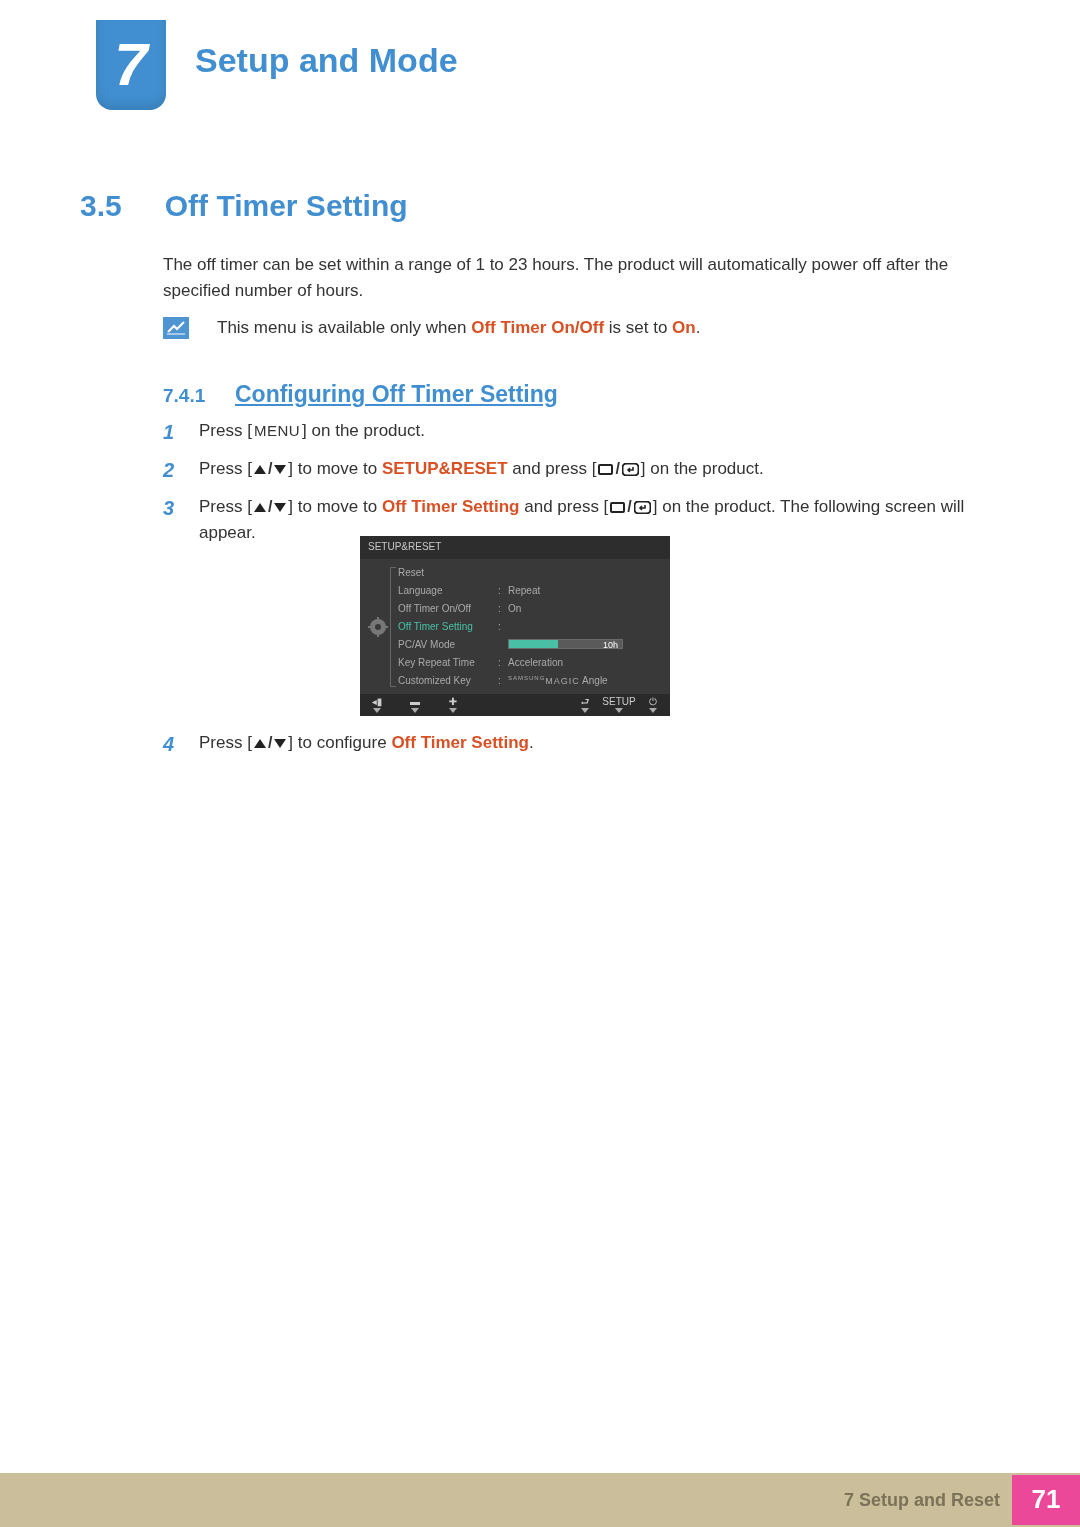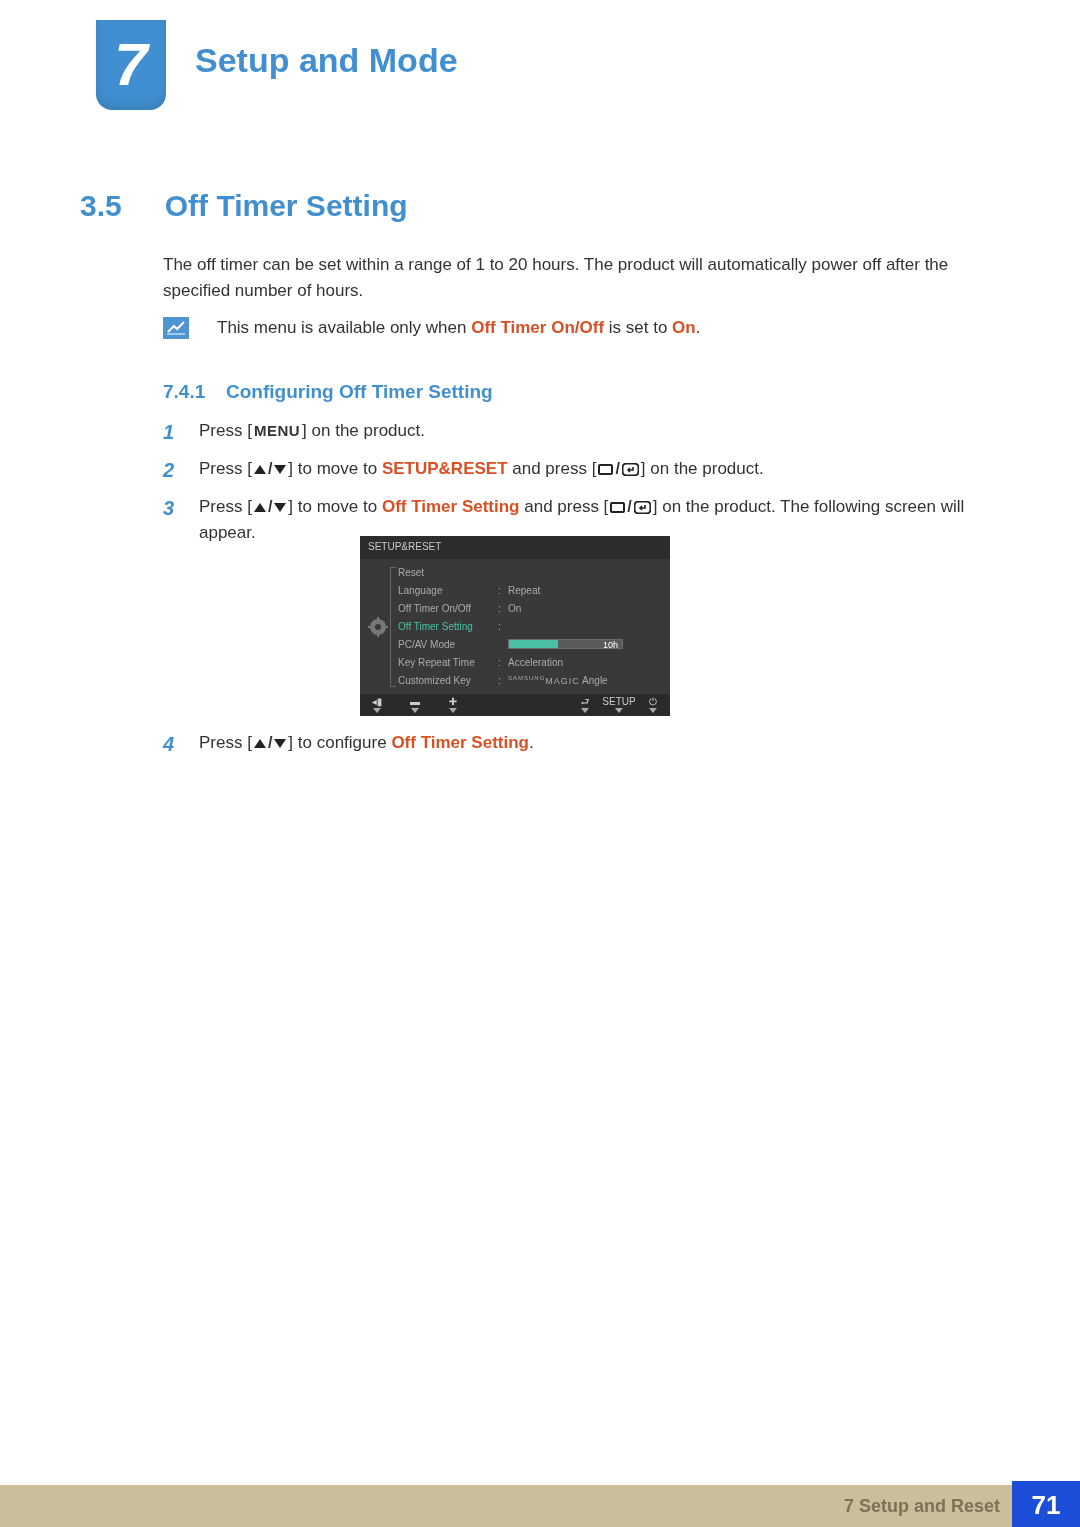--- a/index.html
+++ b/index.html
@@ -92,21 +92,21 @@
   .note-icon svg { display:block; }
   .note-text { font-size: 17px; color:#333; }
   .red { color: #d85024; font-weight: bold; }
 
   .sub-row {
     position: absolute;
     left: 163px;
     top: 378px;
   }
   .sub-num { color:#418fd0; font-size:19px; font-weight:bold; }
-  .sub-title { color:#418fd0; font-size:19px; font-weight:bold; margin-left:16px; }
+  .sub-title { color:#418fd0; font-size:23px; font-weight:bold; margin-left:25px;text-decoration:underline; }
 
   .steps {
     position: absolute;
     left: 163px;
     top: 418px;
     width: 840px;
   }
   .step {
     display: flex;
     gap: 16px;
@@ -117,21 +117,21 @@
     font-size:20px;
     font-style: italic;
     font-weight: bold;
     width: 20px;
     flex-shrink: 0;
     line-height:1.4;
   }
   .step-body { font-size: 17px; color:#333; flex:1; line-height:1.55;}
   .menu-lbl {
     display:inline-block;
-    font-weight:bold;
+    font-weight:normal;
     font-size:15px;
     padding:0 2px;
     letter-spacing:0.5px;
   }
   .inline-icons {
     display:inline-flex;
     align-items:center;
     vertical-align:middle;
     gap:2px;
     padding:0 2px;
@@ -204,35 +204,35 @@
     top:730px;
     display:flex;
     gap:16px;
     width:840px;
   }
 
   
   .page-footer {
     position:absolute;
     bottom:0; left:0; right:0;
-    height:42px;
+    height:54px;
     background:#cabf9a;
     display:flex;
     align-items:center;
     justify-content:flex-end;
     padding-right:0;
   }
   .page-footer .ft-text {
     color:#7b7258;
     font-size:18px;
     font-weight:bold;
     margin-right:12px;
   }
   .page-footer .ft-box {
-    background:#1d4ed8;
+    background:#ec4899;
     height:50px;
     width:68px;
     display:flex;
     align-items:center;
     justify-content:center;
     color:#fff;
     font-size:26px;
     font-weight:bold;
   }
   .magic { letter-spacing:1px; font-size:9px;}
@@ -244,21 +244,21 @@
 <div class="chapter-badge">
   <span>7</span>
 </div>
 <div class="chapter-title">Setup and Mode</div>
 
 <div class="section-row">
   <span class="section-num">3.5</span>
   <span class="section-title">Off Timer Setting</span>
 </div>
 
-<div class="intro-para">The off timer can be set within a range of 1 to 20 hours. The product will automatically power off after the specified number of hours.</div>
+<div class="intro-para">The off timer can be set within a range of 1 to 23 hours. The product will automatically power off after the specified number of hours.</div>
 
 <div class="note-row">
   <span class="note-icon">
     <svg width="26" height="22" viewBox="0 0 26 22">
         <rect width="26" height="22" fill="#4f95d3"></rect>
         <path d="M5 15 L11 9 L14 12 L21 5" stroke="#fff" stroke-width="2" fill="none"></path>
         <path d="M4 17 C10 17 16 17 22 17" stroke="#fff" stroke-width="1"></path>
       </svg>
   </span>
   <span class="note-text">

